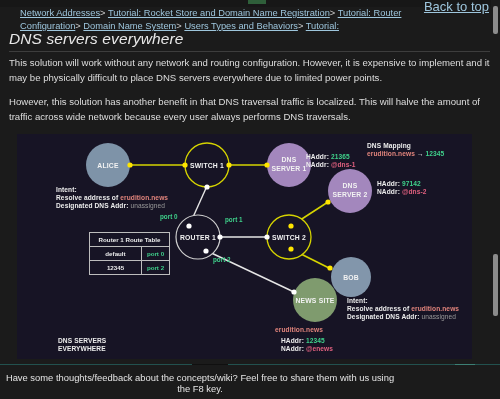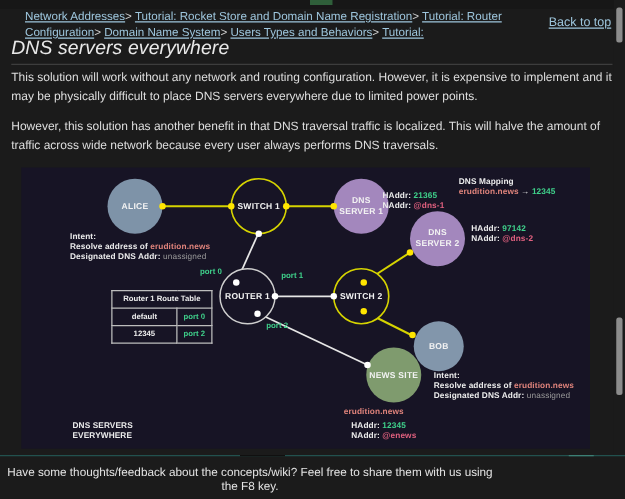--- a/index.html
+++ b/index.html
@@ -30,22 +30,22 @@
     position: absolute; left: 20px; top: 7px; width: 400px;
     font-size: 9.3px; line-height: 13px;
     color: #cfcfcf;
   }
   .crumbs a {
     color: #9ec6dd; text-decoration: underline;
     text-underline-offset: 1px;
   }
   .crumbs .sep { color: #cfcfcf; }
   .backtop {
-    position: absolute; right: 11px; top: 12px;
-    font-size: 10px; line-height: 13px;
+    position: absolute; right: 11px; top: 0;
+    font-size: 13px; line-height: 13px;
     color: #9ec6dd; text-decoration: underline;
     text-underline-offset: 1px;
   }
   
   .pagetitle {
     position: absolute; left: 9px; top: 30px;
     font-size: 15.5px; line-height: 18px;
     color: #e9e9e9; font-weight: 400;
     letter-spacing: .1px;
     font-style: italic;

